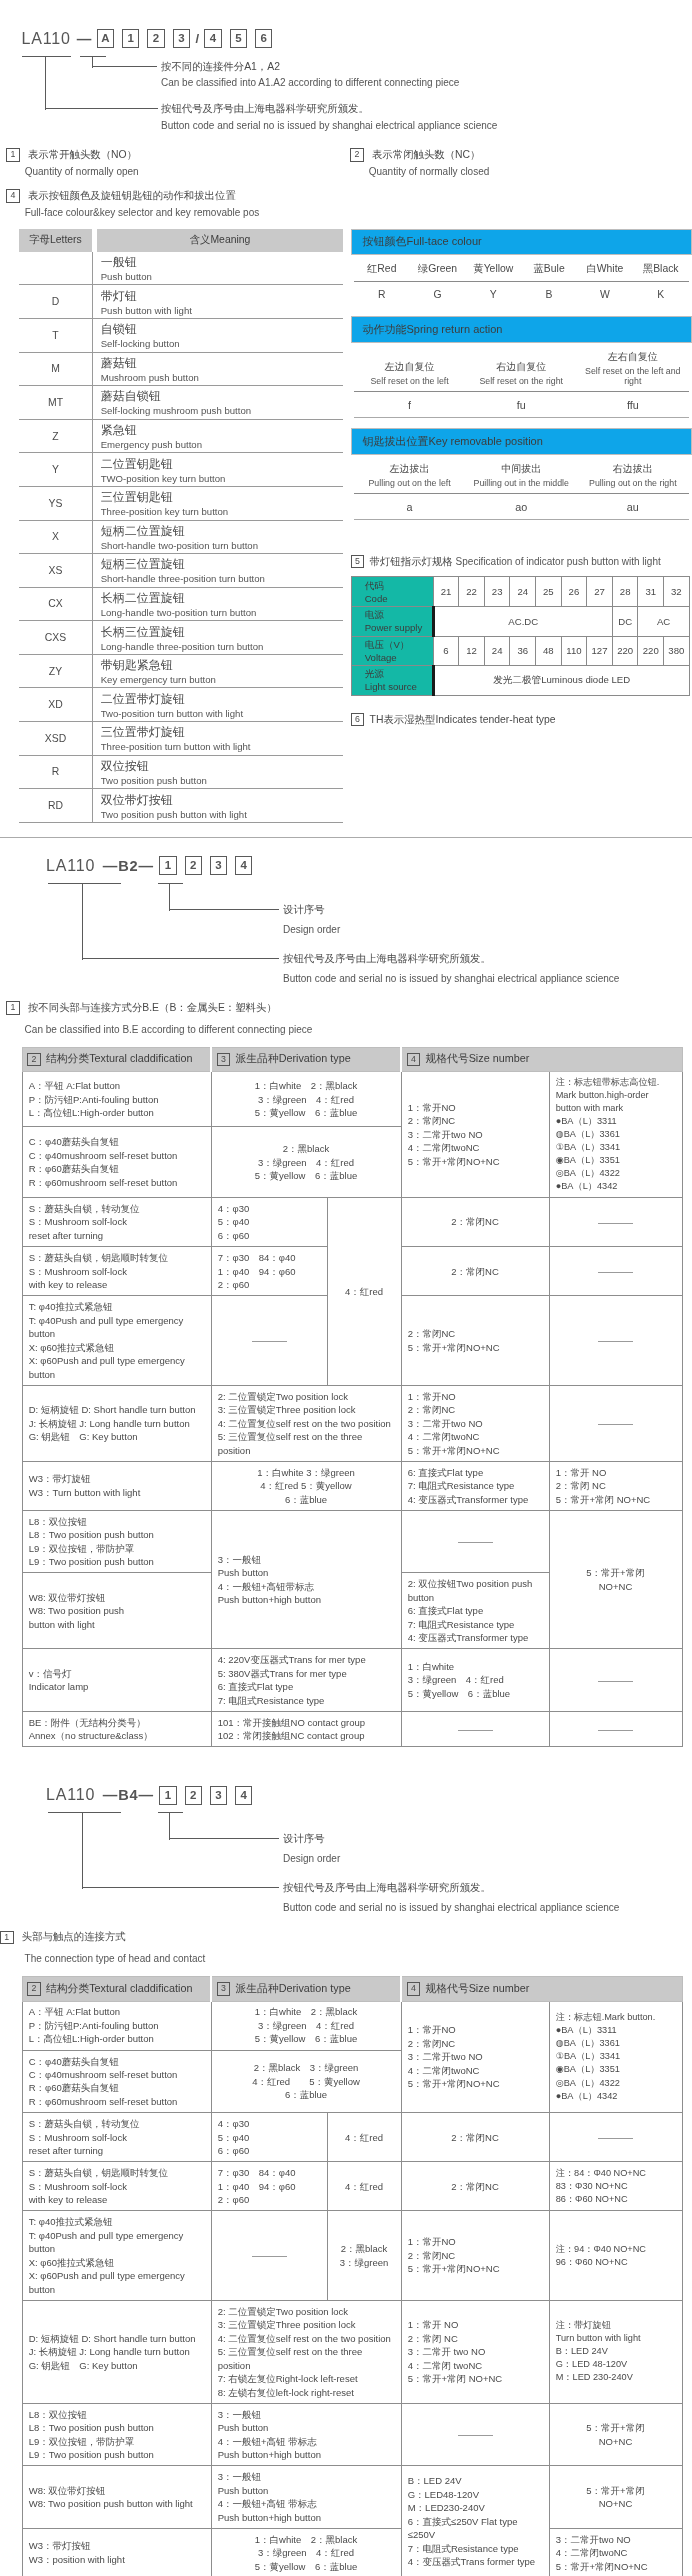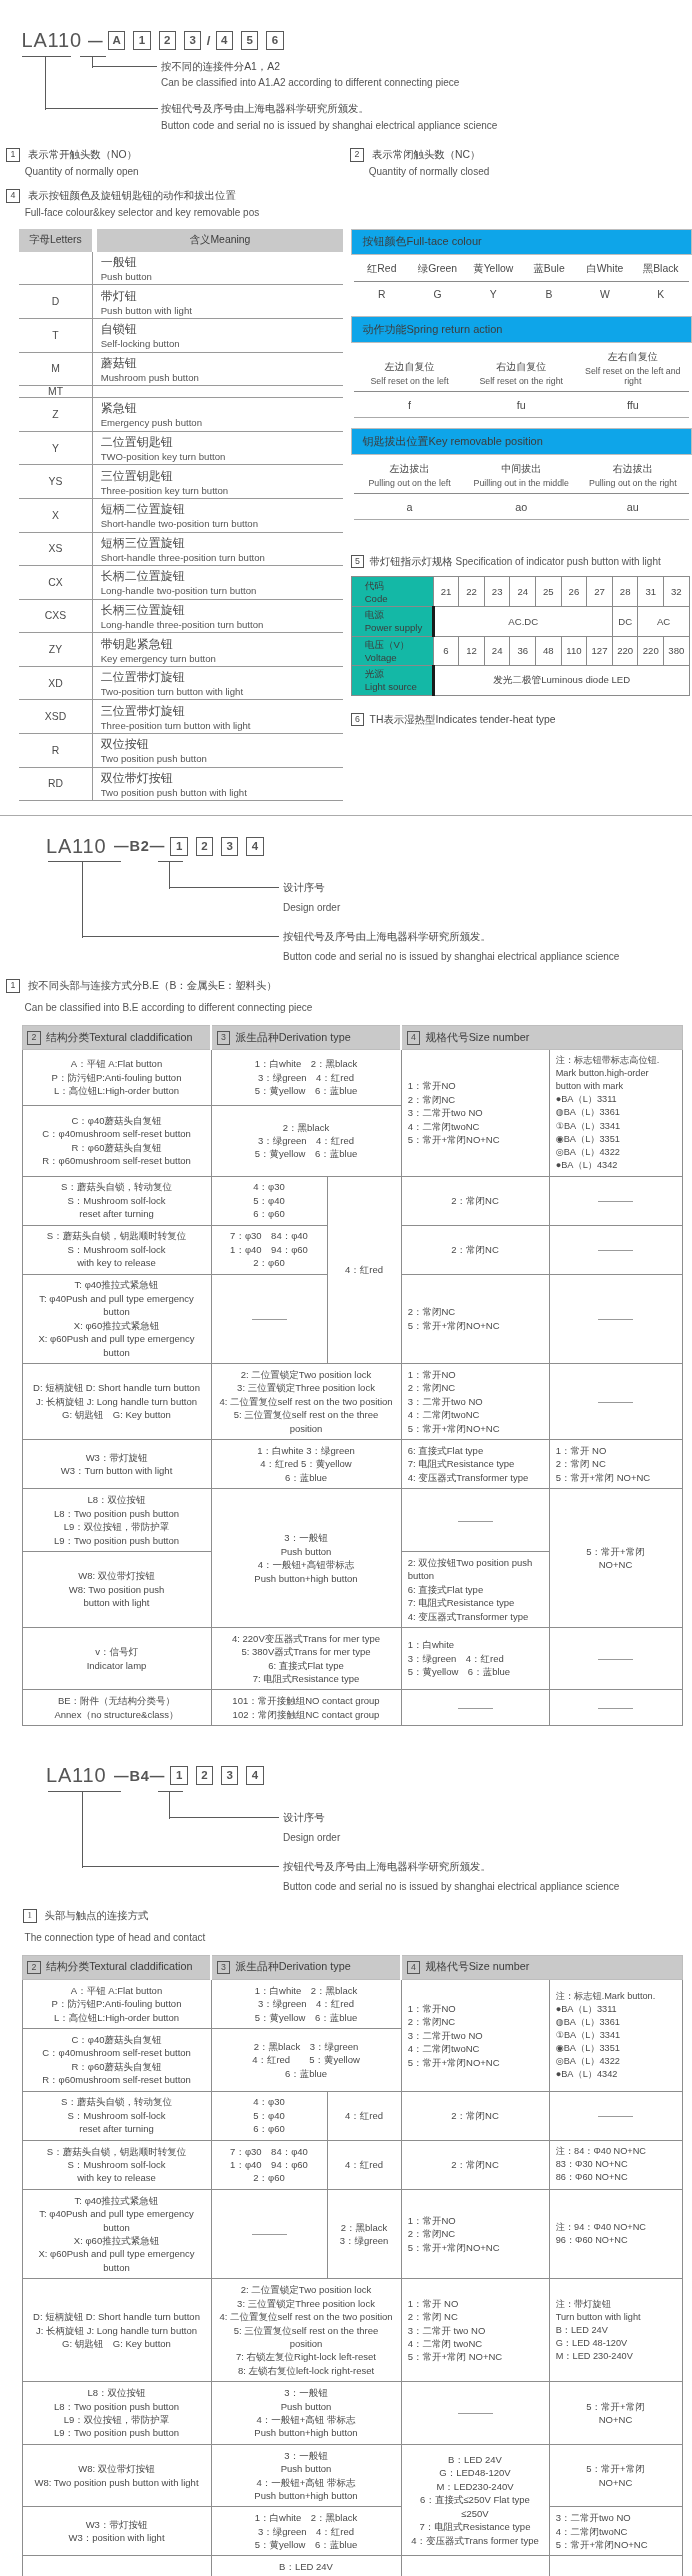--- a/index.html
+++ b/index.html
@@ -7,21 +7,21 @@
   .page{position:relative;width:692px;padding:7.7px 0 23px 0;}
   .ln{line-height:1.42;}
 
   
   .nbox{display:inline-block;min-width:8.5px;border:0.8px solid #555;color:#4a4a4a;
         font-size:8.8px;line-height:11.5px;text-align:center;padding:0 1.5px;margin-right:5.4px;vertical-align:0.8px;}
 
   
   .model{position:relative;}
   .m-row{position:absolute;display:flex;align-items:center;}
-  .m-prefix{font-size:20px;color:#555;letter-spacing:0.8px;}
+  .m-prefix{font-size:16px;color:#555;letter-spacing:0.8px;}
   .m-dash{font-size:14.6px;color:#555;margin:0 3.1px 0 6.2px;font-weight:bold;}
   .m-code{font-size:14.6px;color:#555;font-weight:bold;letter-spacing:0.8px;margin-right:3.1px;}
   .mbox{display:inline-block;min-width:12.3px;height:17px;line-height:17px;text-align:center;
         border:1.5px solid #5a5a5a;color:#555;font-size:11.5px;font-weight:bold;padding:0 1.5px;margin:0 2.3px;}
   .m-slash{font-size:13px;color:#555;font-weight:bold;margin:0 3.1px;}
   .lead{position:absolute;border-color:#5a5a5a !important;}
   .ann-cn{position:absolute;font-size:10.4px;color:#4a4a4a;}
   .ann-en{position:absolute;font-size:10px;color:#555;}
 
   
@@ -68,21 +68,21 @@
   .sep{border-top:0.8px solid #ababab;margin:14px 0 0 0;}
 
   
   .btable{border-collapse:collapse;table-layout:fixed;width:661px;margin:0 0 0 21.5px;font-size:9.5px;}
   .btable td{border:0.8px solid #8d8d8d;padding:3.8px 6.2px;vertical-align:middle;color:#4a4a4a;}
   .btable td.hd{background:#c9c9c9;color:#3d3d3d;font-size:10.8px;padding:4.6px 4.6px;border:0.8px solid #bdbdbd;
                 border-right:2.3px solid #ffffff;}
   .btable td.hd:last-child{border-right:0.8px solid #bdbdbd;}
   .w1{width:189px;}.w2a{width:116px;}.w2b{width:74px;}.w3{width:148px;}.w4{width:133px;}
   .tc{text-align:center;}
-  .cl{text-align:center;}
+  .cl{text-align:left;}
   .dashcell{text-align:center;}
   .dash{display:inline-block;width:35px;border-top:1.5px solid #9b9b9b;vertical-align:middle;}
   .notecell{font-size:9.2px;}
 </style>
 </head>
 <body>
 
 <div class="page">
 
   <div class="model" style="height:131px;">
@@ -183,20 +183,24 @@
   <div class="lt-row">
     <div class="lt-letter">M</div>
     <div class="lt-meaning">
       <div class="cn">蘑菇钮</div>
       <div class="en">Mushroom push button</div>
     </div>
   </div>
 
   <div class="lt-row">
     <div class="lt-letter">MT</div>
+    <div class="lt-meaning">
+      <div class="cn">蘑菇自锁钮</div>
+      <div class="en">Self-locking mushroom push button</div>
+    </div>
   </div>
 
   <div class="lt-row">
     <div class="lt-letter">Z</div>
     <div class="lt-meaning">
       <div class="cn">紧急钮</div>
       <div class="en">Emergency push button</div>
     </div>
   </div>
 
@@ -736,21 +740,21 @@
     <div class="lead" style="left:48px;top:45px;width:73px;border-bottom:1.5px solid;"></div>
     <div class="lead" style="left:82px;top:45px;height:77px;border-left:1.5px solid;"></div>
     <div class="lead" style="left:82px;top:120px;width:197px;border-bottom:1.5px solid;"></div>
     <div class="lead" style="left:158px;top:45px;width:24.6px;border-bottom:1.5px solid;"></div>
     <div class="lead" style="left:169px;top:45px;height:28px;border-left:1.5px solid;"></div>
     <div class="lead" style="left:169px;top:71px;width:110px;border-bottom:1.5px solid;"></div>
     <div class="ann-cn" style="left:283px;top:65px;">设计序号</div>
     <div class="ann-en" style="left:283px;top:86px;">Design order</div>
     <div class="ann-cn" style="left:283px;top:114px;">按钮代号及序号由上海电器科学研究所颁发。</div>
     <div class="ann-en" style="left:283px;top:135px;">Button code and serial no is issued by shanghai electrical appliance science</div>
-    <div class="ann-cn" style="left:23px;top:163px;font-family:Liberation Serif, serif;">
+    <div class="ann-cn" style="left:0;top:163px;">
       <span class="nbox">1</span>
       <span>头部与触点的连接方式</span>
     </div>
     <div class="ann-en" style="left:24.6px;top:186px;">The connection type of head and contact</div>
   </div>
 
   <table class="btable">
     <colgroup>
         <col class="w1">
         <col class="w2a">

